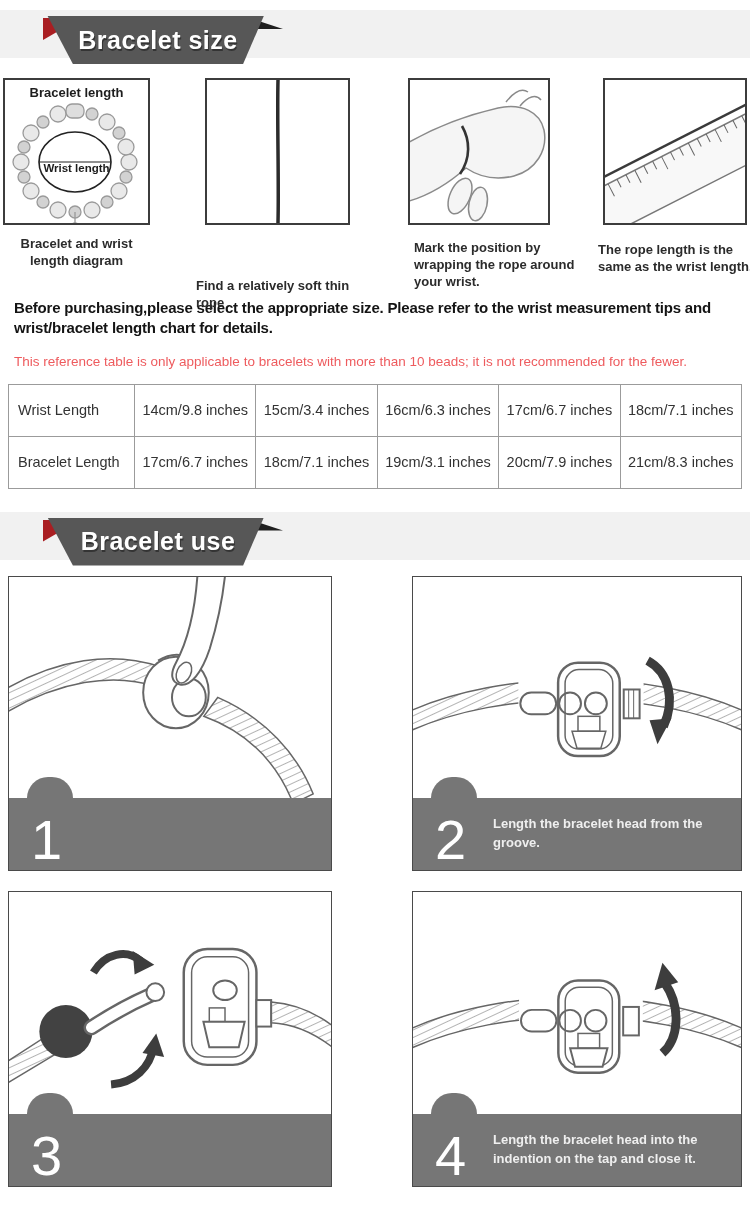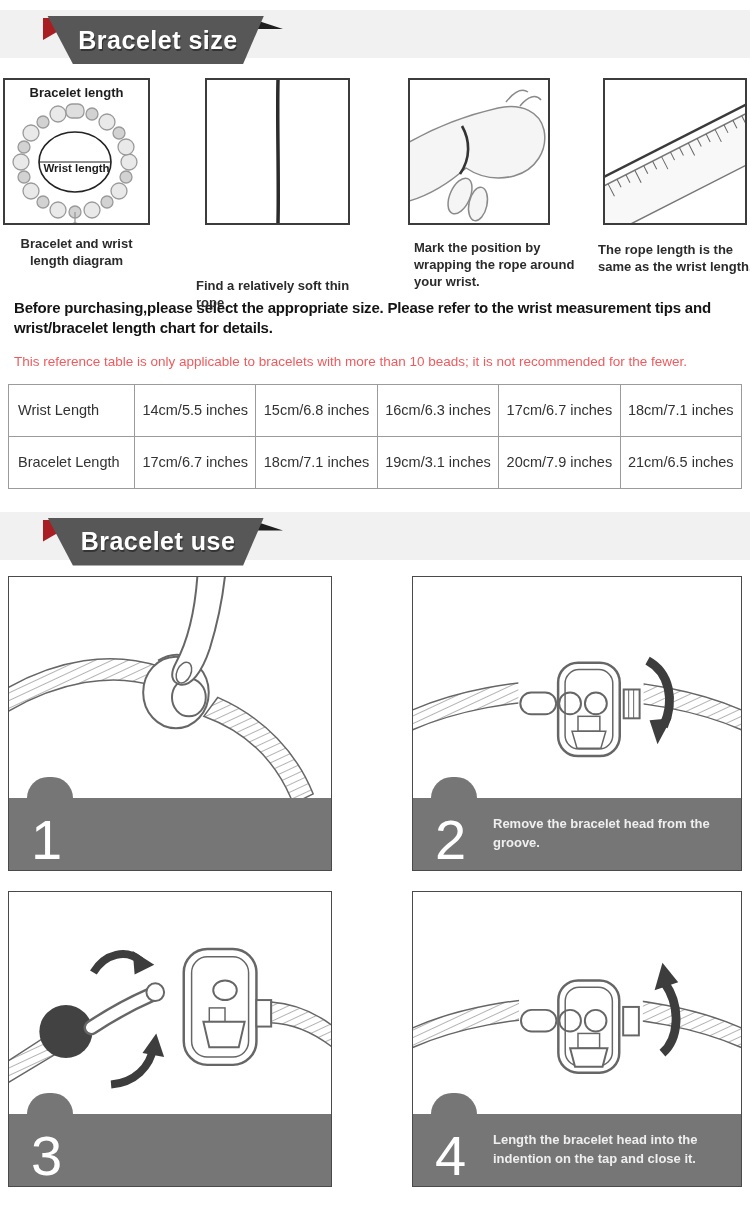--- a/index.html
+++ b/index.html
@@ -162,33 +162,33 @@
   <div class="m-cap" id="mcap4">The rope length is the same as the wrist length.</div>
 </div>
 
 <p class="intro">Before purchasing,please select the appropriate size. Please refer to the wrist measurement tips and wrist/bracelet length chart for details.</p>
 <p class="warn">This reference table is only applicable to bracelets with more than 10 beads; it is not recommended for the fewer.</p>
 
 <table class="size">
   <tbody>
       <tr>
     <td class="lab">Wrist Length</td>
-    <td>14cm/5.5 inches</td>
-    <td>15cm/6.8 inches</td>
+    <td>14cm/9.8 inches</td>
+    <td>15cm/3.4 inches</td>
     <td>16cm/6.3 inches</td>
     <td>17cm/6.7 inches</td>
     <td>18cm/7.1 inches</td>
   </tr>
   <tr>
     <td class="lab">Bracelet Length</td>
     <td>17cm/6.7 inches</td>
     <td>18cm/7.1 inches</td>
     <td>19cm/3.1 inches</td>
     <td>20cm/7.9 inches</td>
-    <td>21cm/6.5 inches</td>
+    <td>21cm/8.3 inches</td>
   </tr>
 </tbody>
   </table>
 
 <div class="ribbon-row" style="margin-top:13px;">
   <div class="strip"></div>
   <div class="ribbon">
     <div class="ribbon-red"></div>
     <div class="ribbon-fold"></div>
     <div class="ribbon-body">
@@ -246,21 +246,21 @@
           <line x1="222" y1="113" x2="222" y2="142" stroke="#666" stroke-width="1"></line>
           <g>
             <path d="M236,84 C258,96 264,124 252,150" fill="none" stroke="#3d3d3d" stroke-width="9"></path>
             <polygon points="260,142 246,168 238,144" fill="#3d3d3d"></polygon>
           </g>
         </svg>
       </div>
       <div class="pbar">
         <div class="bump"></div>
         <div class="pnum">2</div>
-        <div class="ptext">Remove the bracelet head from the groove.</div>
+        <div class="ptext">Length the bracelet head from the groove.</div>
       </div>
     </div>
   </div>
 
   <div class="use-row row2">
 
     <div class="panel p-left">
       <div class="pwhite">
         <svg viewBox="0 0 324 226">
           <defs>

